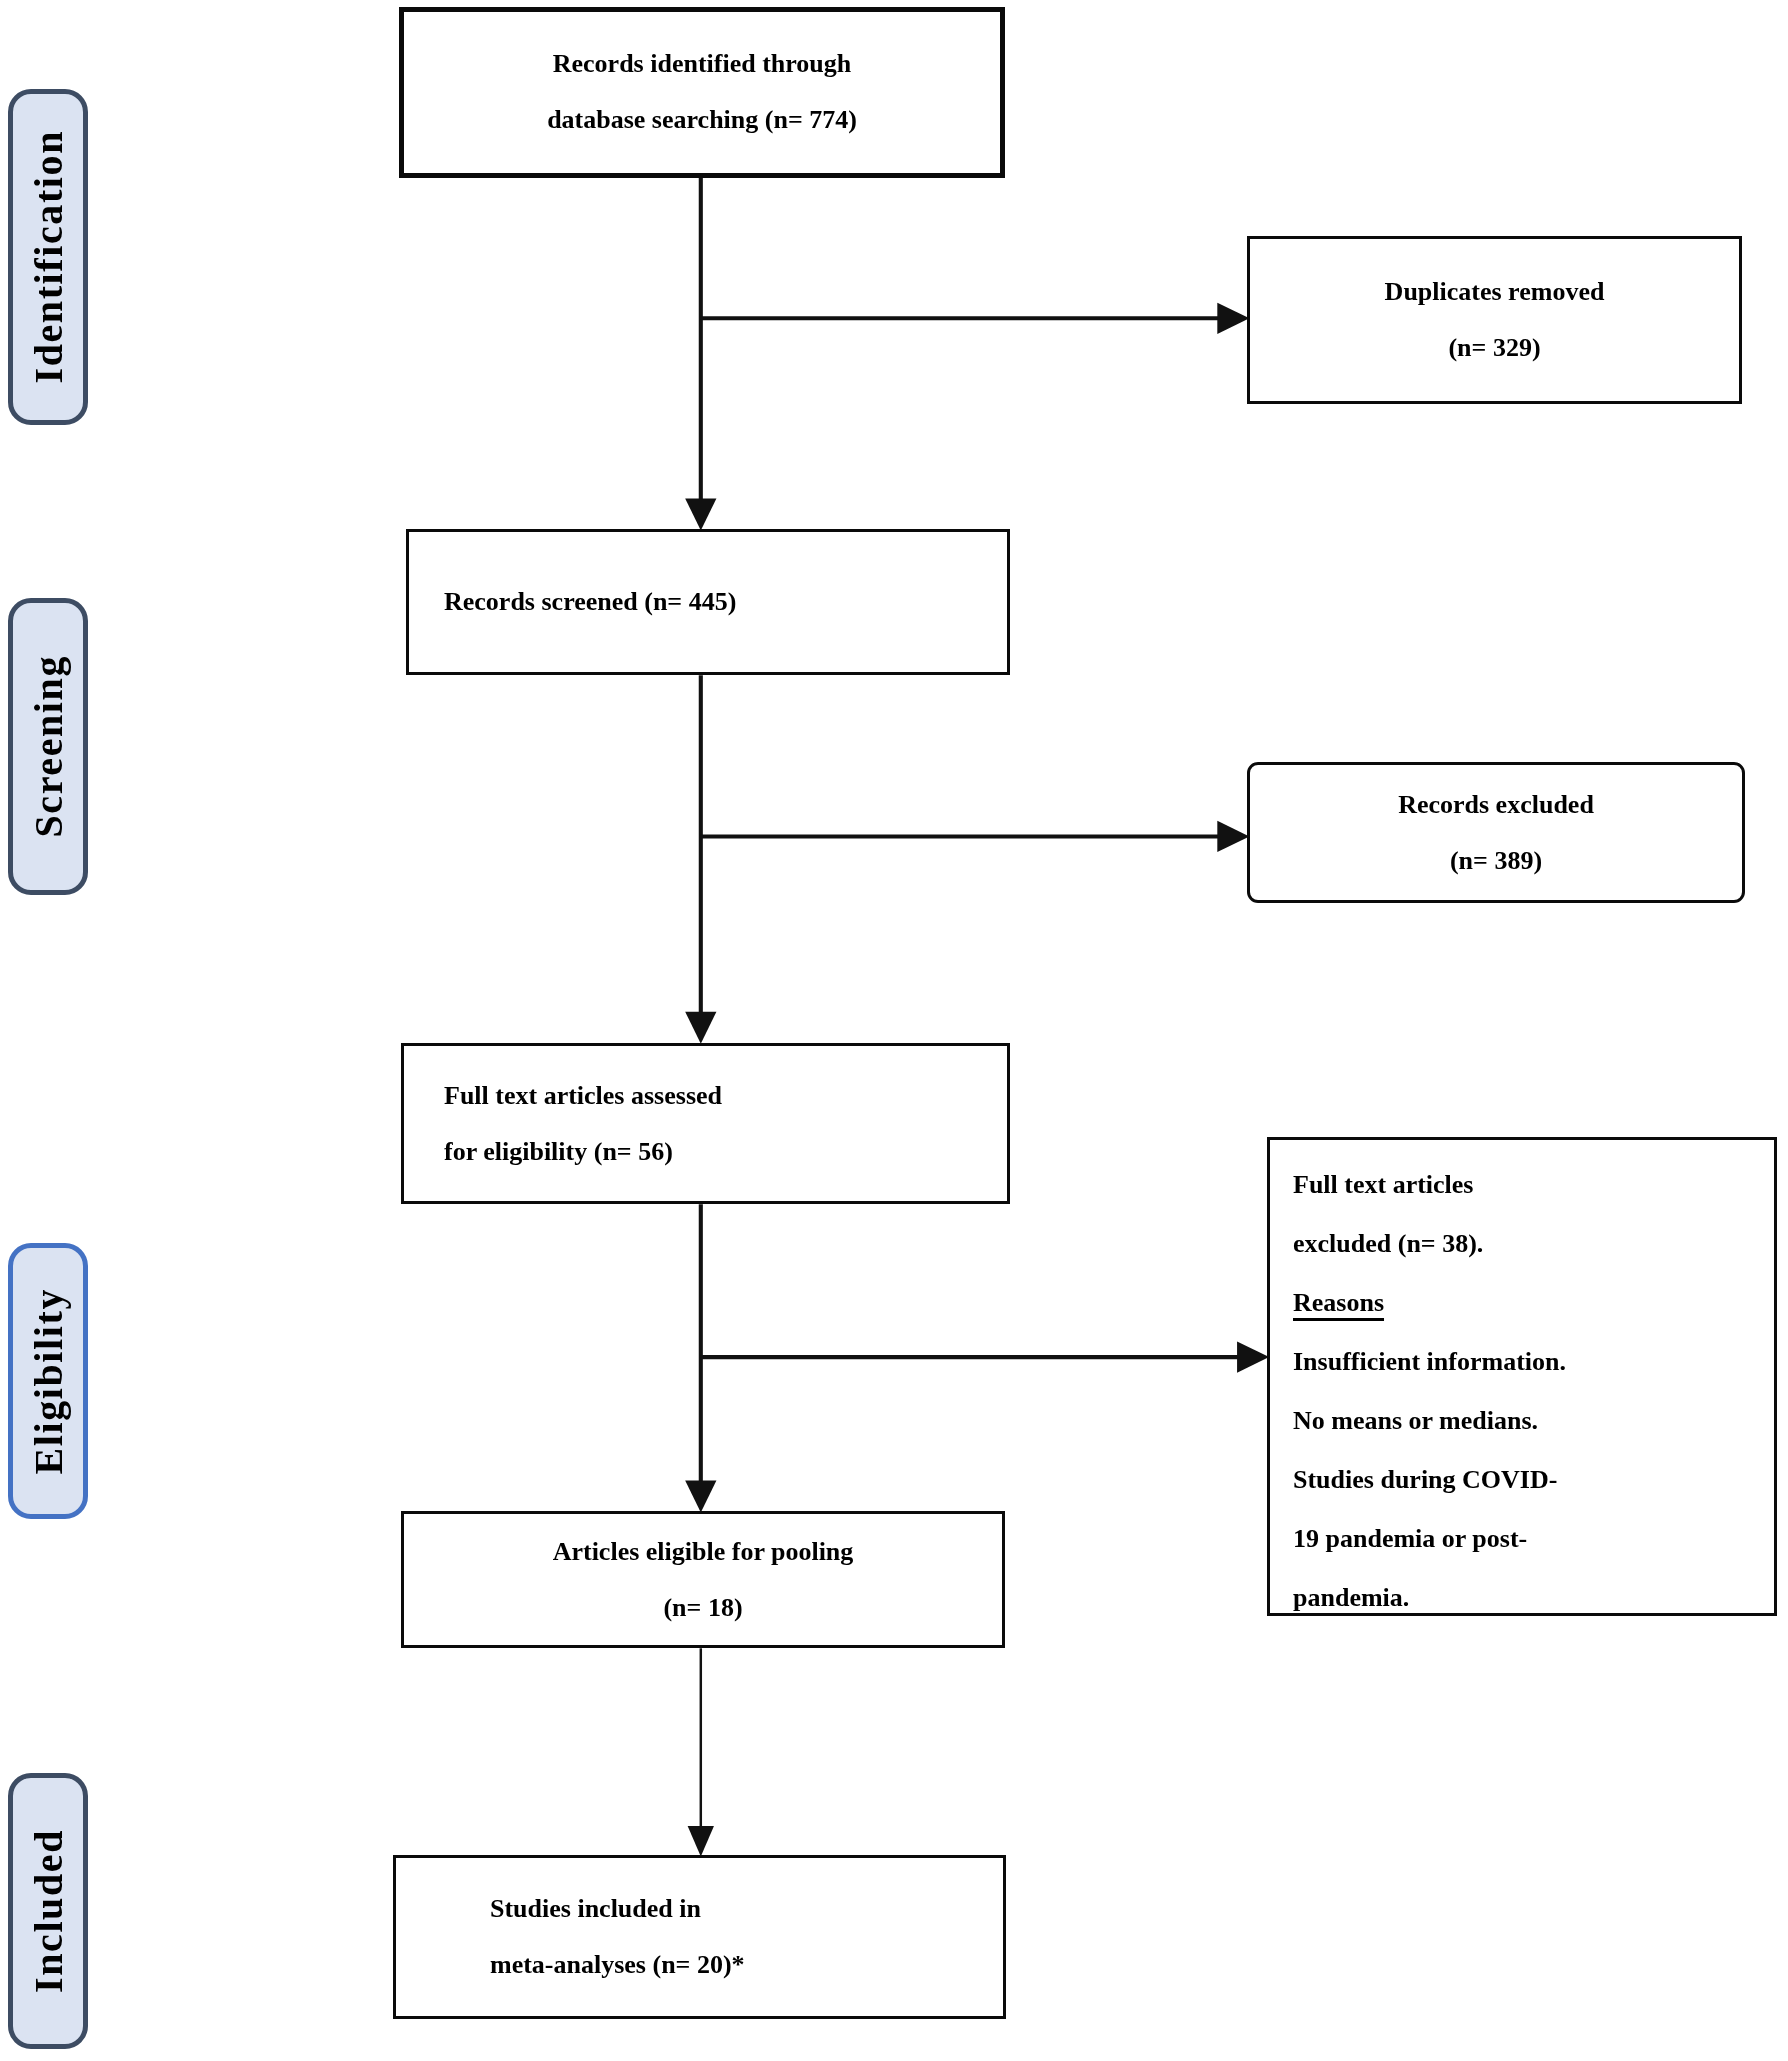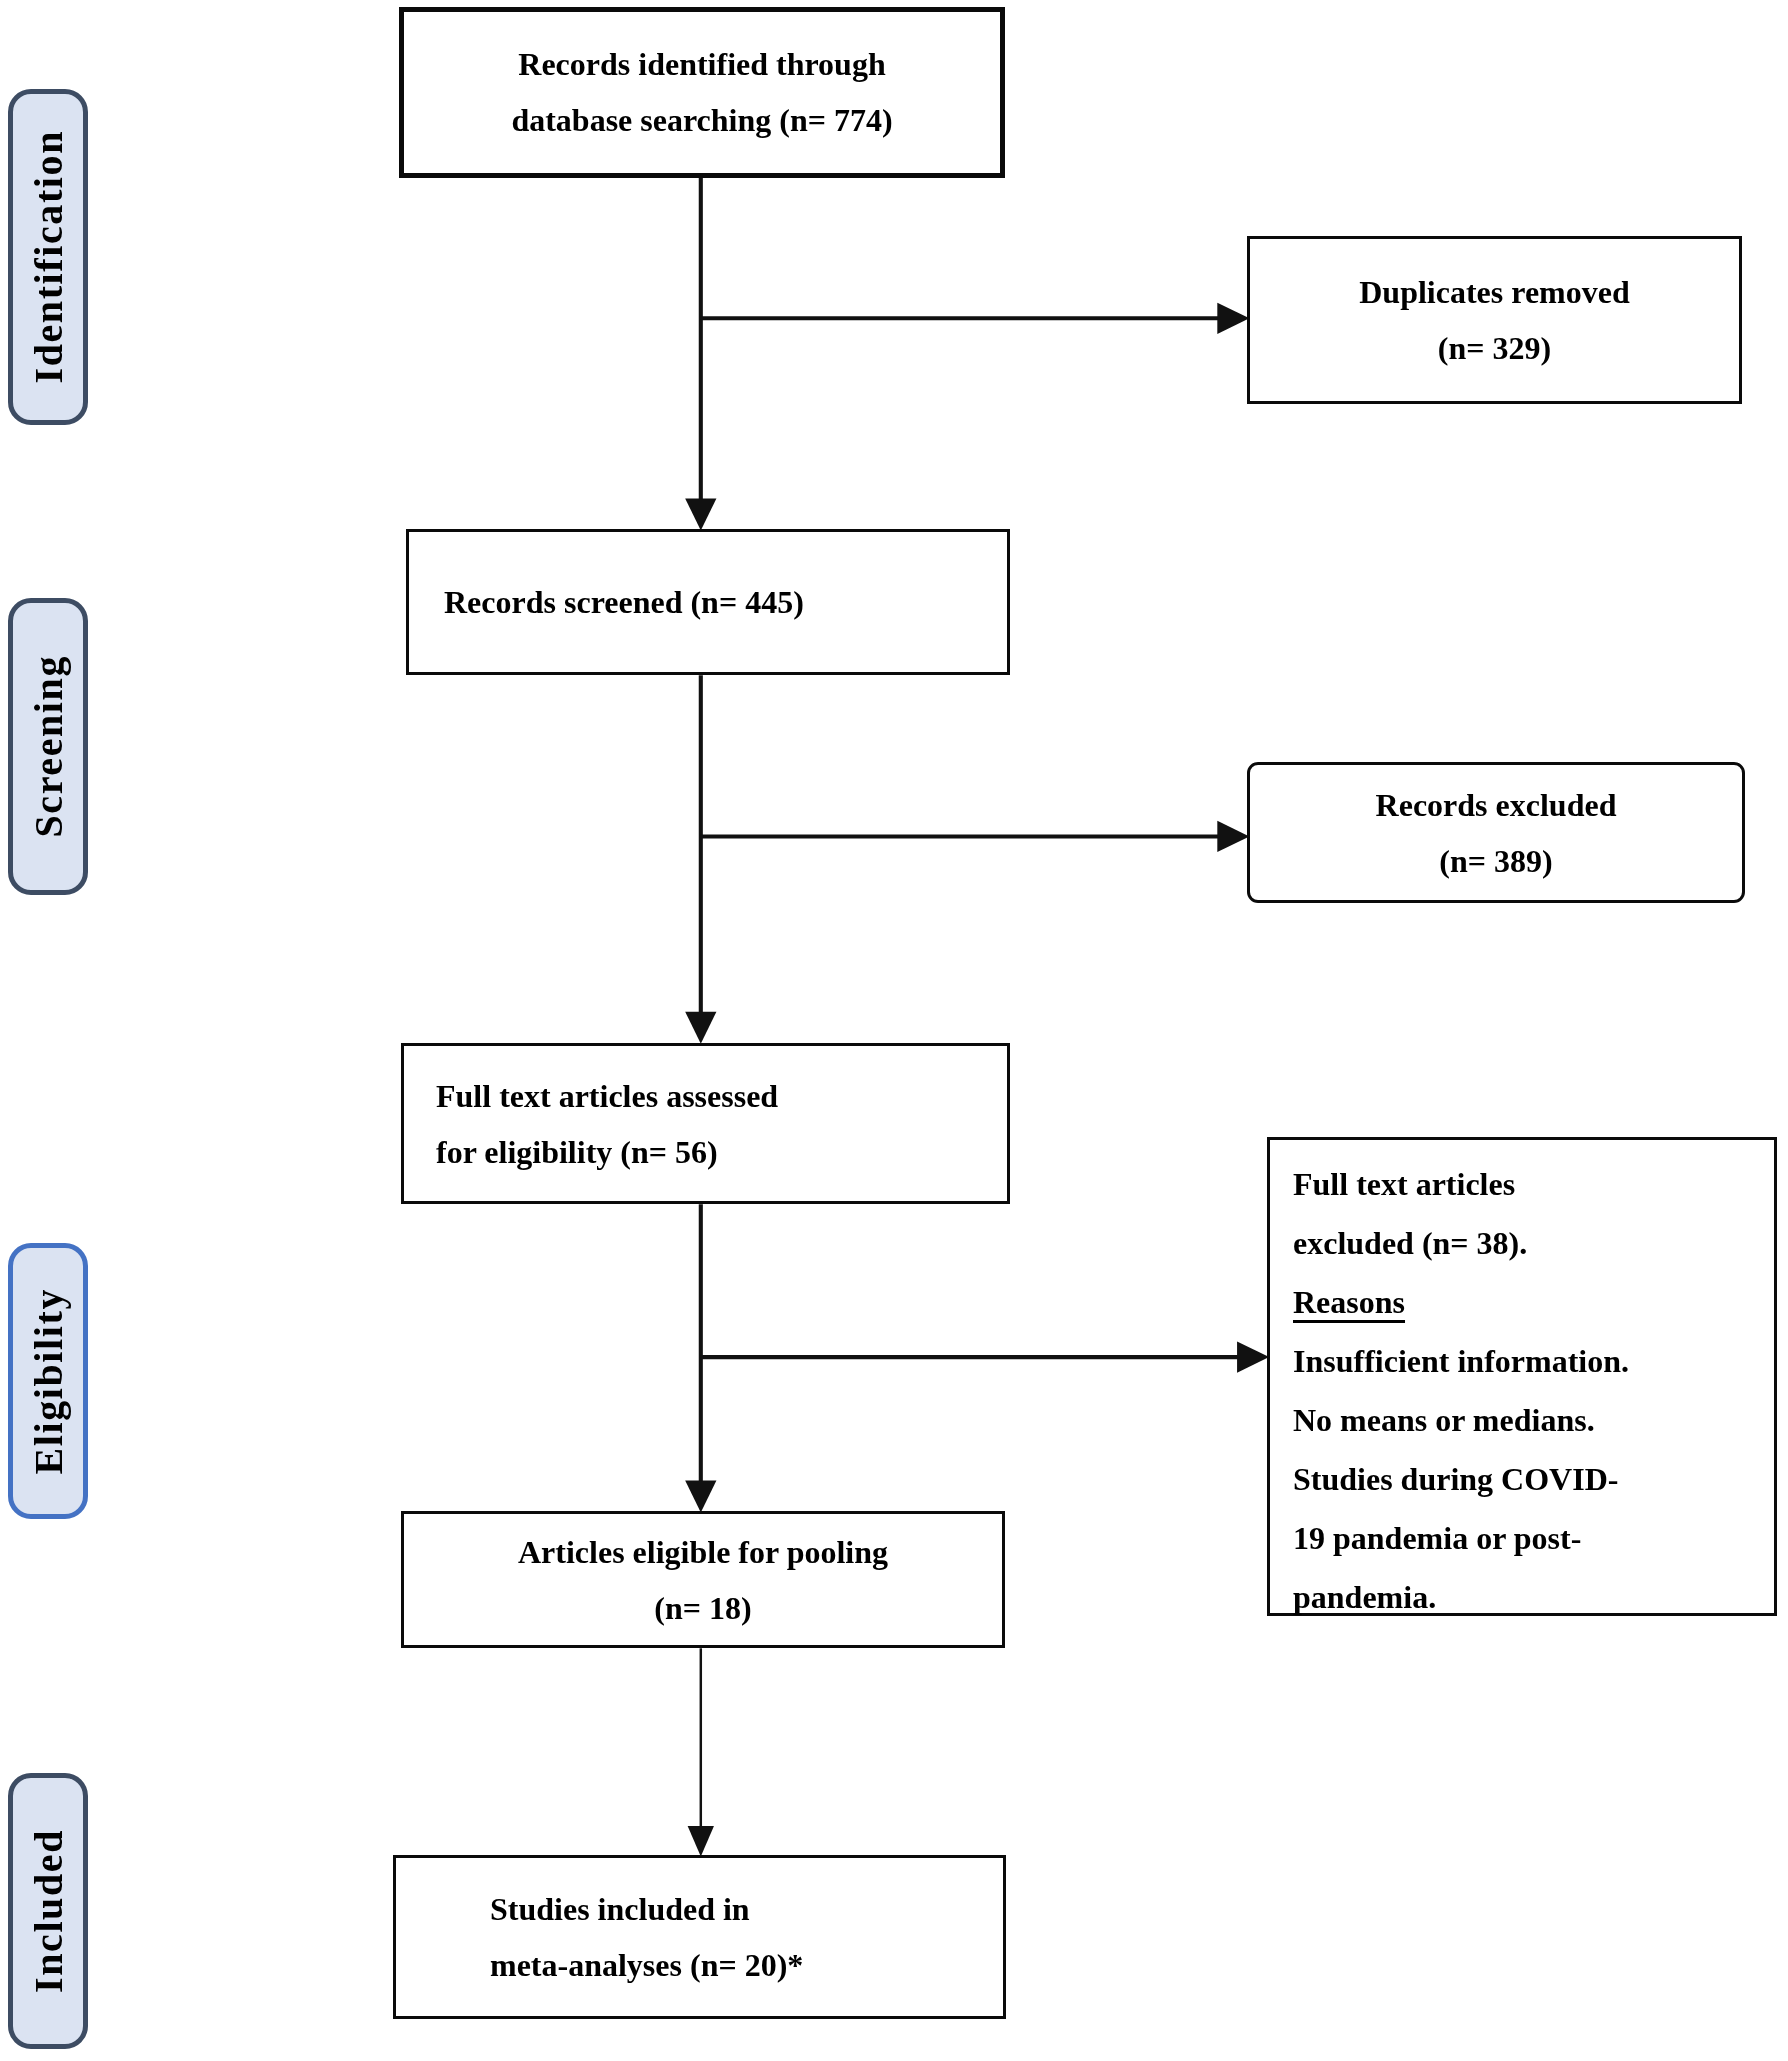--- a/index.html
+++ b/index.html
@@ -44,21 +44,21 @@
     letter-spacing: 1.6px;
     white-space: nowrap;
   }
 
   .node {
     position: absolute;
     background: #ffffff;
     border: 3.3px solid #0a0a0a;
     box-sizing: border-box;
     font-weight: bold;
-    font-size: 32px;
+    font-size: 26px;
     line-height: 56px;
     display: flex;
     flex-direction: column;
     justify-content: center;
   }
   .node.thick { border-width: 5px; }
   .node.center { text-align: center; }
   .node .underline {
     display: inline-block;
     text-decoration: underline;
@@ -127,21 +127,21 @@
 
   <div class="node" style="left:406px; top:529px; width:604px; height:146px; padding-left:35px;">
     <div>Records screened (n= 445)</div>
   </div>
 
   <div class="node center" style="left:1247px; top:762px; width:498px; height:141px;border-radius:11px;">
     <div>Records excluded</div>
     <div>(n= 389)</div>
   </div>
 
-  <div class="node" style="left:401px; top:1043px; width:609px; height:161px; padding-left:32px;">
+  <div class="node" style="left:401px; top:1043px; width:609px; height:161px; padding-left:40px;">
     <div>Full text articles assessed</div>
     <div>for eligibility (n= 56)</div>
   </div>
 
   <div class="node" style="left:1267px; top:1137px; width:510px; height:479px; padding-left:23px; line-height:59px; justify-content:flex-start; padding-top:15px;">
     <div>Full text articles</div>
     <div>excluded (n= 38).</div>
     <div><span class="underline">Reasons</span></div>
     <div>Insufficient information.</div>
     <div>No means or medians.</div>

